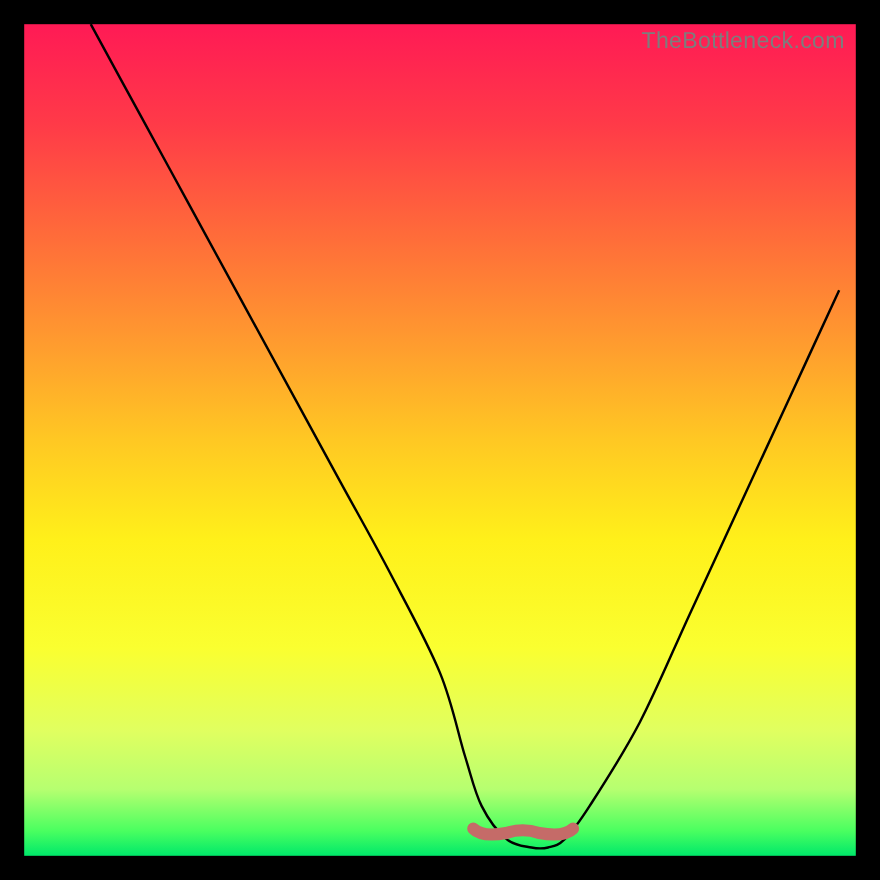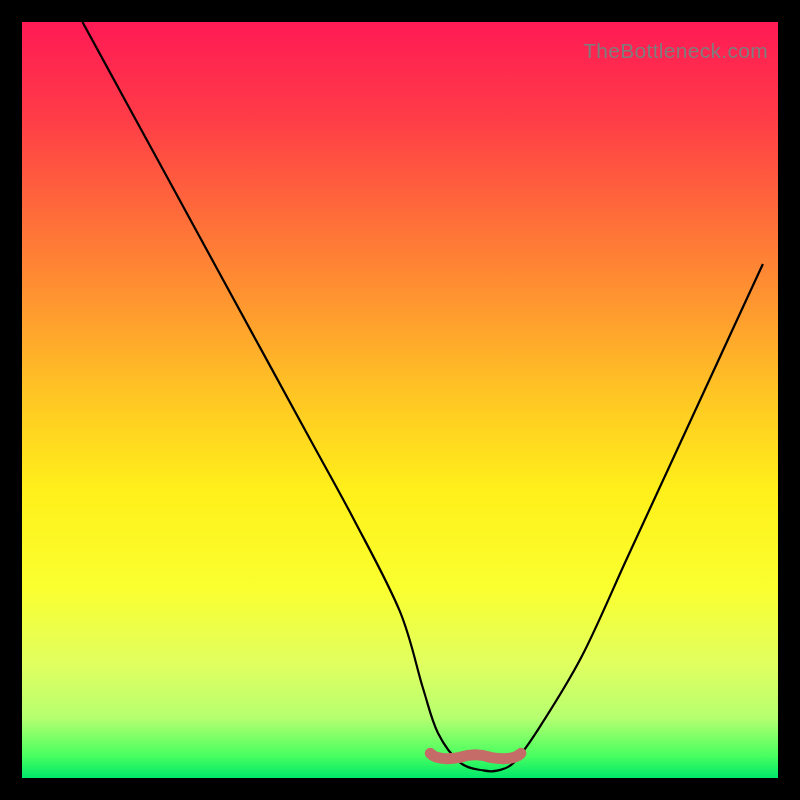--- a/index.html
+++ b/index.html
@@ -35,21 +35,20 @@
   }
   .watermark {
     position: absolute;
     top: 4px;
     right: 10px;
     color: #7d7d7d;
     font-size: 21px;
     font-weight: 500;
     z-index: 5;
     letter-spacing: 0.3px;
-    margin-top: 13px;
   }
   svg.curve {
     position: absolute;
     left: 0;
     top: 0;
     width: 756px;
     height: 756px;
     overflow: visible;
   }
 </style>

